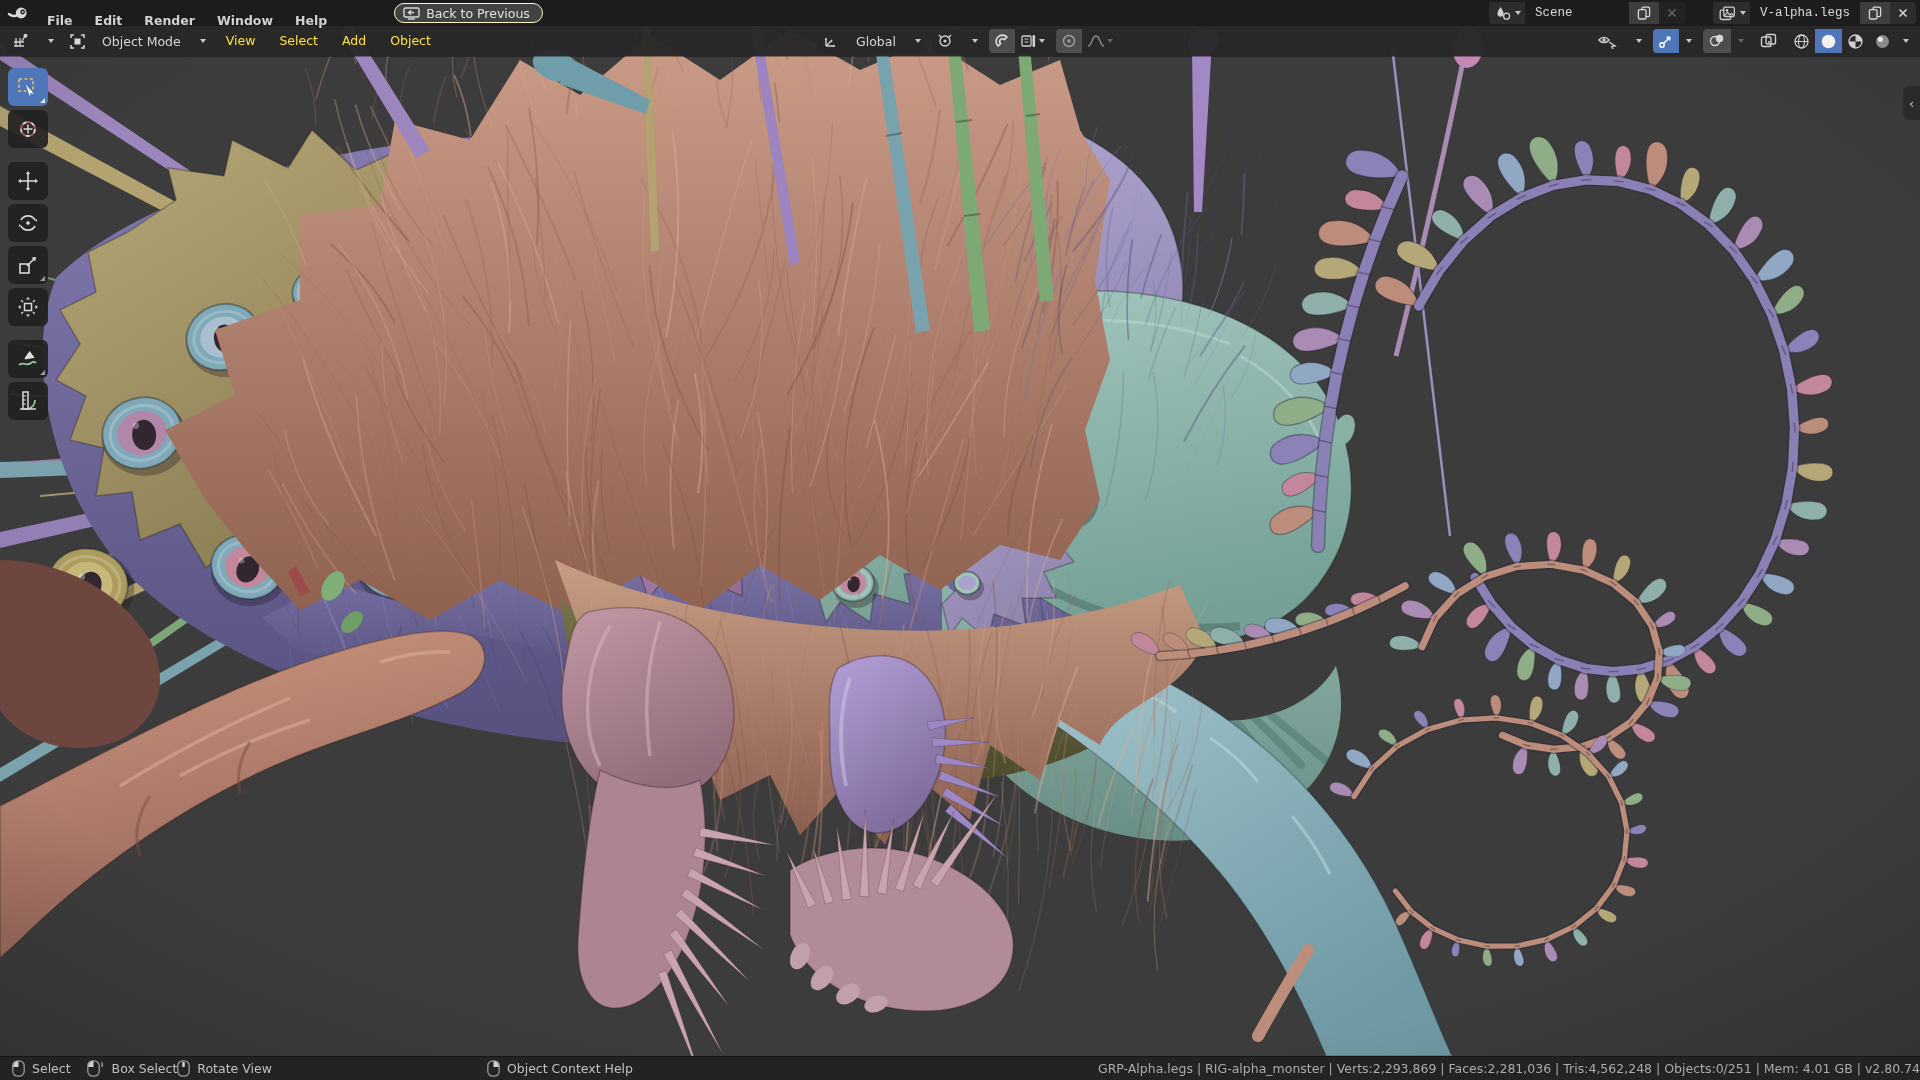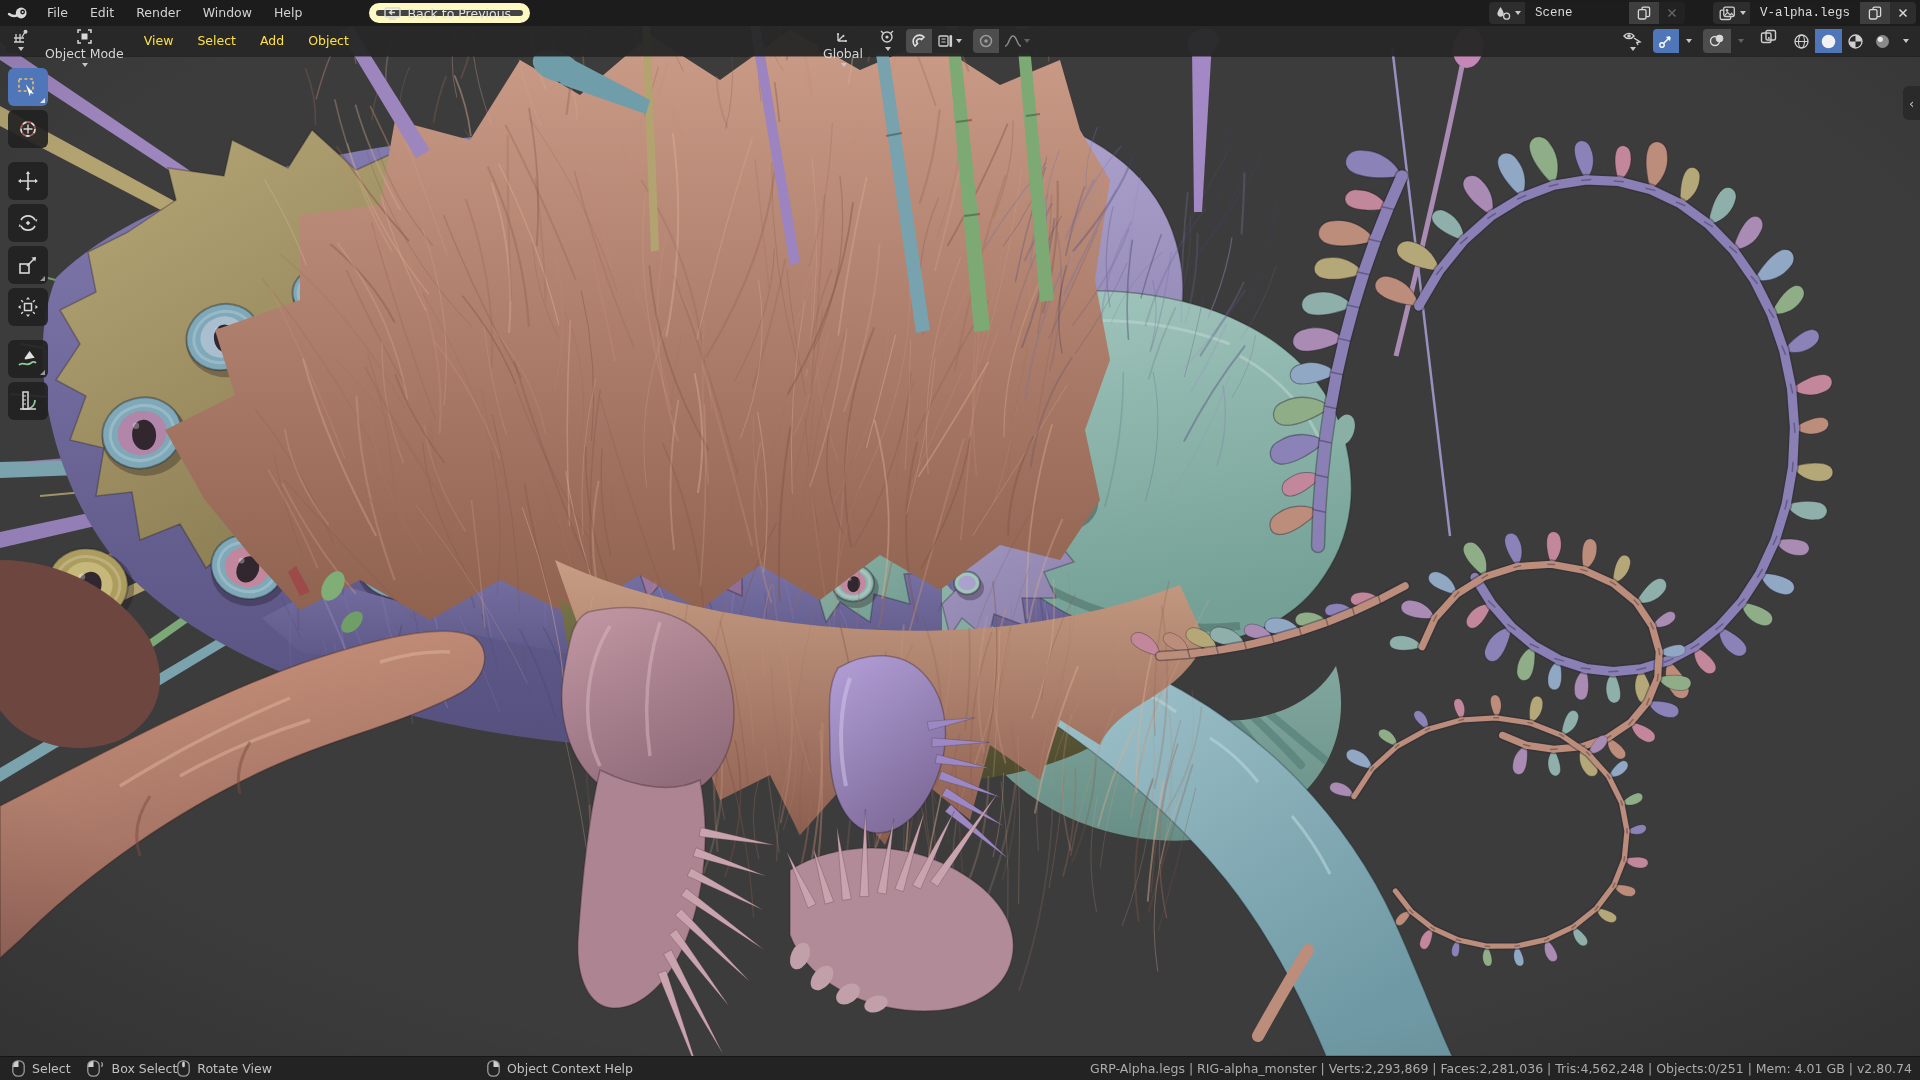--- a/index.html
+++ b/index.html
@@ -2,61 +2,61 @@
 <html><head>
 <meta charset="utf-8">
 <style>
   * { margin:0; padding:0; box-sizing:border-box; }
   html,body { width:1920px; height:1080px; overflow:hidden; background:#111; }
   .app { position:relative; width:1920px; height:1080px; font-family:"DejaVu Sans","Liberation Sans",sans-serif; font-size:12.5px; color:#d6d6d6; user-select:none; }
 
   
   .topbar { position:absolute; left:0; top:0; width:100%; height:26px; background:#1c1c1c; display:flex; align-items:center; z-index:30; }
   .logo { width:22px; height:16px; margin:0 6px 0 8px; display:flex; align-items:center; }
-  .tb-menu { padding:0 11px; height:26px; line-height:26px; color:#d2d2d2; border-radius:3px; cursor:default; }
-  .back-btn { margin-left:56px; height:20px; display:flex; align-items:center; gap:6px; background:#424242; border:7px solid #fef9c3; border-radius:10px; padding:0 12px 0 8px; color:#e2e2e2; }
+  .tb-menu { padding:8px 11px; height:26px; line-height:26px; color:#d2d2d2; border-radius:3px; cursor:default;font-weight:bold; }
+  .back-btn { margin-left:56px; height:20px; display:flex; align-items:center; gap:6px; background:#424242; border:1px solid #fef9c3; border-radius:10px; padding:0 12px 0 8px; color:#e2e2e2; }
   .tb-right { margin-left:auto; display:flex; align-items:center; gap:28px; margin-right:4px; }
   .id-widget { display:flex; align-items:center; height:22px;font-family:Liberation Mono, monospace; }
   .id-iconbtn { display:flex; align-items:center; gap:2px; background:#2d2d2d; height:22px; padding:0 4px 0 6px; border-radius:4px 0 0 4px; }
   .id-field { background:#1d1d1d; height:22px; display:flex; align-items:center; padding:0 10px; min-width:104px; color:#dadada; }
   .id-copy { background:#3e3e3e; height:22px; width:30px; display:flex; align-items:center; justify-content:center; }
   .id-x { height:22px; width:26px; display:flex; align-items:center; justify-content:center; border-radius:0 4px 4px 0; background:#2d2d2d; }
   .dim { opacity:.38; }
 
   
   .viewport { position:absolute; left:0; top:26px; width:1920px; height:1030px; background:#3c3c3c; }
   .viewport svg.scene { position:absolute; left:0; top:0; width:100%; height:100%; display:block; }
 
   .vheader { position:absolute; left:0; top:0; width:100%; height:30px; background:rgba(40,40,40,.96); display:flex; align-items:center; z-index:20; box-shadow:0 1px 0 rgba(0,0,0,.35); }
   .hc { position:absolute; top:3px; height:24px; display:flex; align-items:center; gap:6px; }
   .hc-left { left:6px; }
   .hc-mid { left:818px; }
   .hc-right { right:6px; }
-  .pill { display:flex; align-items:center; background:#282828; border-radius:4px; height:24px; padding:0 5px; gap:2px;flex-direction:column; }
+  .pill { display:flex; align-items:center; background:#282828; border-radius:4px; height:24px; padding:0 5px; gap:17px; }
   .hmenu { padding:0 9px; height:24px; line-height:24px; border-radius:4px; color:#fde047; }
   .seg { display:flex; height:24px; border-radius:4px; overflow:hidden; }
   .seg > span { display:flex; align-items:center; justify-content:center; padding:0 5px; background:#282828; }
   .seg > span.raised { background:#4d4d4d; }
   .seg > span.active { background:#4f76b8; }
   .chev { display:inline-block; width:0; height:0; border-left:3.5px solid transparent; border-right:3.5px solid transparent; border-top:4.5px solid #c8c8c8; margin-left:2px; }
 
   
   .toolbar { position:absolute; left:8px; top:42px; width:40px; display:flex; flex-direction:column; gap:4px; z-index:15; }
   .tgap { height:6px; }
   .tool { position:relative; width:40px; height:38px; background:rgba(34,34,34,.92); border-radius:6px; display:flex; align-items:center; justify-content:center; }
   .tool.active { background:#4f76b8; }
   .tool.sub::after { content:""; position:absolute; right:3px; bottom:3px; border-left:5px solid transparent; border-bottom:5px solid #9a9a9a; }
   .tool.active.sub::after { border-bottom-color:#dce6f5; }
 
   .sidebar-tab { position:absolute; right:0; top:60px; width:17px; height:34px; background:#2a2a2a; border-radius:6px 0 0 6px; color:#c2c2c2; display:flex; align-items:center; justify-content:center; font-size:13px; z-index:15; }
 
   
   .statusbar { position:absolute; left:0; bottom:0; width:100%; height:24px; background:#232323; border-top:1px solid #161616; display:flex; align-items:center; color:#c0c0c0; z-index:30; }
   .hint { display:flex; align-items:center; gap:7px; }
-  .stats { margin-left:auto; margin-right:8px; color:#ababab; white-space:nowrap; }
+  .stats { margin-left:auto; margin-right:0; color:#ababab; white-space:nowrap; }
   svg { overflow:visible; }
   .scene { overflow:hidden !important; }
 </style>
 </head>
 <body>
 
 <div class="app">
 
   <div class="topbar">
     <div class="logo">

